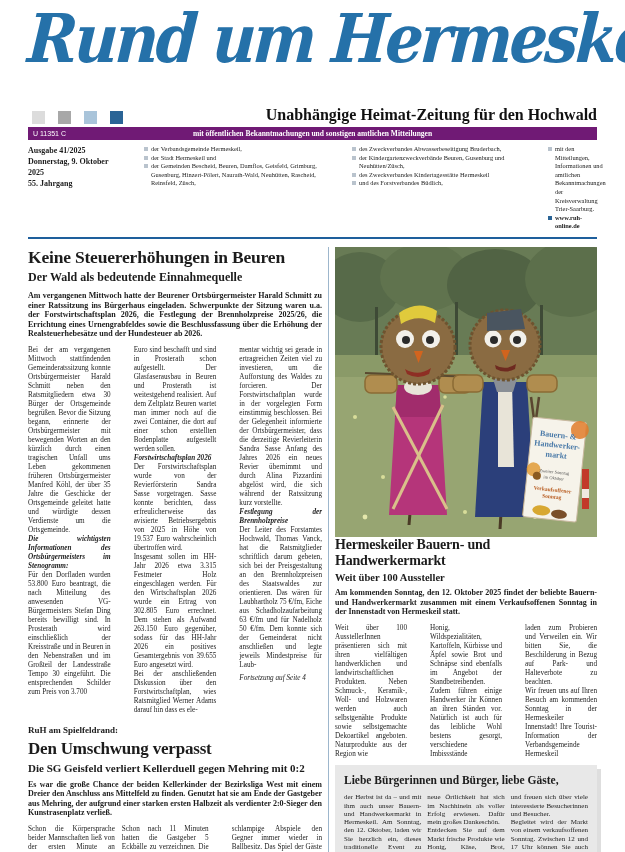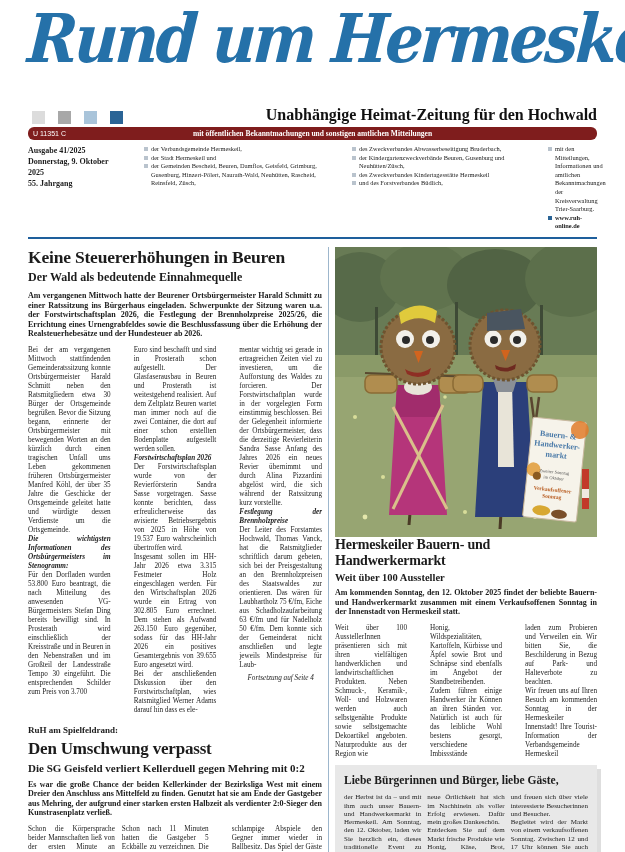--- a/index.html
+++ b/index.html
@@ -21,24 +21,23 @@
   }
   .mast-bottom { position:absolute; left:4px; right:0; bottom:3px;
     display:flex; justify-content:space-between; align-items:flex-end; }
   .squares { display:flex; gap:13px; }
   .msq { width:13px; height:13px; }
   .msq1 { background:#dcdcdc; } .msq2 { background:#a8a8a8; }
   .msq3 { background:#a9c4da; } .msq4 { background:#2a6496; }
   .tagline { font-size:16px; font-weight:bold; color:#111; }
   
   .infobar {
-    position:relative; height:13px; background:#7f1d1d; color:#fff;
+    position:relative; height:13px; background:#701a75; color:#fff;
     display:flex; align-items:center; justify-content:center;
     font-size:7.5px;
-    border-radius:6px;
   }
   .infobar-code { position:absolute; left:5px; font-family:"Liberation Sans", sans-serif; font-size:7px; }
   .infobar-text { font-weight:bold; }
   
   .issue-row {
     display:flex; gap:20px; padding:5px 0 6px;
     border-bottom:2px solid #1e5f9c;
     font-size:6.4px; line-height:8.6px;
   }
   .issue-left { width:96px; flex:none; font-size:8px; font-weight:bold; line-height:11px; }
@@ -54,21 +53,21 @@
   .vdiv { width:1px; background:#9db6cc; flex:none; }
   .right { flex:1; min-width:0; }
   
   .headline { font-size:17px; font-weight:bold; line-height:1.15; letter-spacing:-0.2px; }
   .subhead { font-size:12px; font-weight:bold; margin:3px 0 6px; }
   .lead { font-size:8px; font-weight:bold; text-align:justify; line-height:9.6px; margin-bottom:7px; }
   .cols { display:flex; gap:23px; }
   .col { flex:1; min-width:0; font-size:7.2px; line-height:9px; text-align:justify; overflow-wrap:break-word; }
   .col p { white-space:pre-line; }
   .bold-sub { font-weight:bold;font-style:italic; }
-  .cont { font-style:italic; text-align:center; font-size:7.2px; margin-top:4px; }
+  .cont { font-style:italic; text-align:left; font-size:7.2px; margin-top:4px; }
   .kicker { font-size:9px; font-weight:bold; margin:10px 0 4px; }
   .caption-italic { font-size:7.3px; font-style:italic; font-weight:bold; margin:3px 0 6px; }
   .two-col-wrap { flex:2; min-width:0; }
   .two-col-wrap .cols2 { display:flex; gap:7px; }
   .cols2 .col { flex:1; }
   .soccer-photo { width:100%; height:186px; margin-top:4px; display:block; }
   .straw-photo { width:100%; height:290px; display:block; }
   
   .graybox {
     margin-top:6px; background:#e8e8e8; padding:8px 9px 9px;

